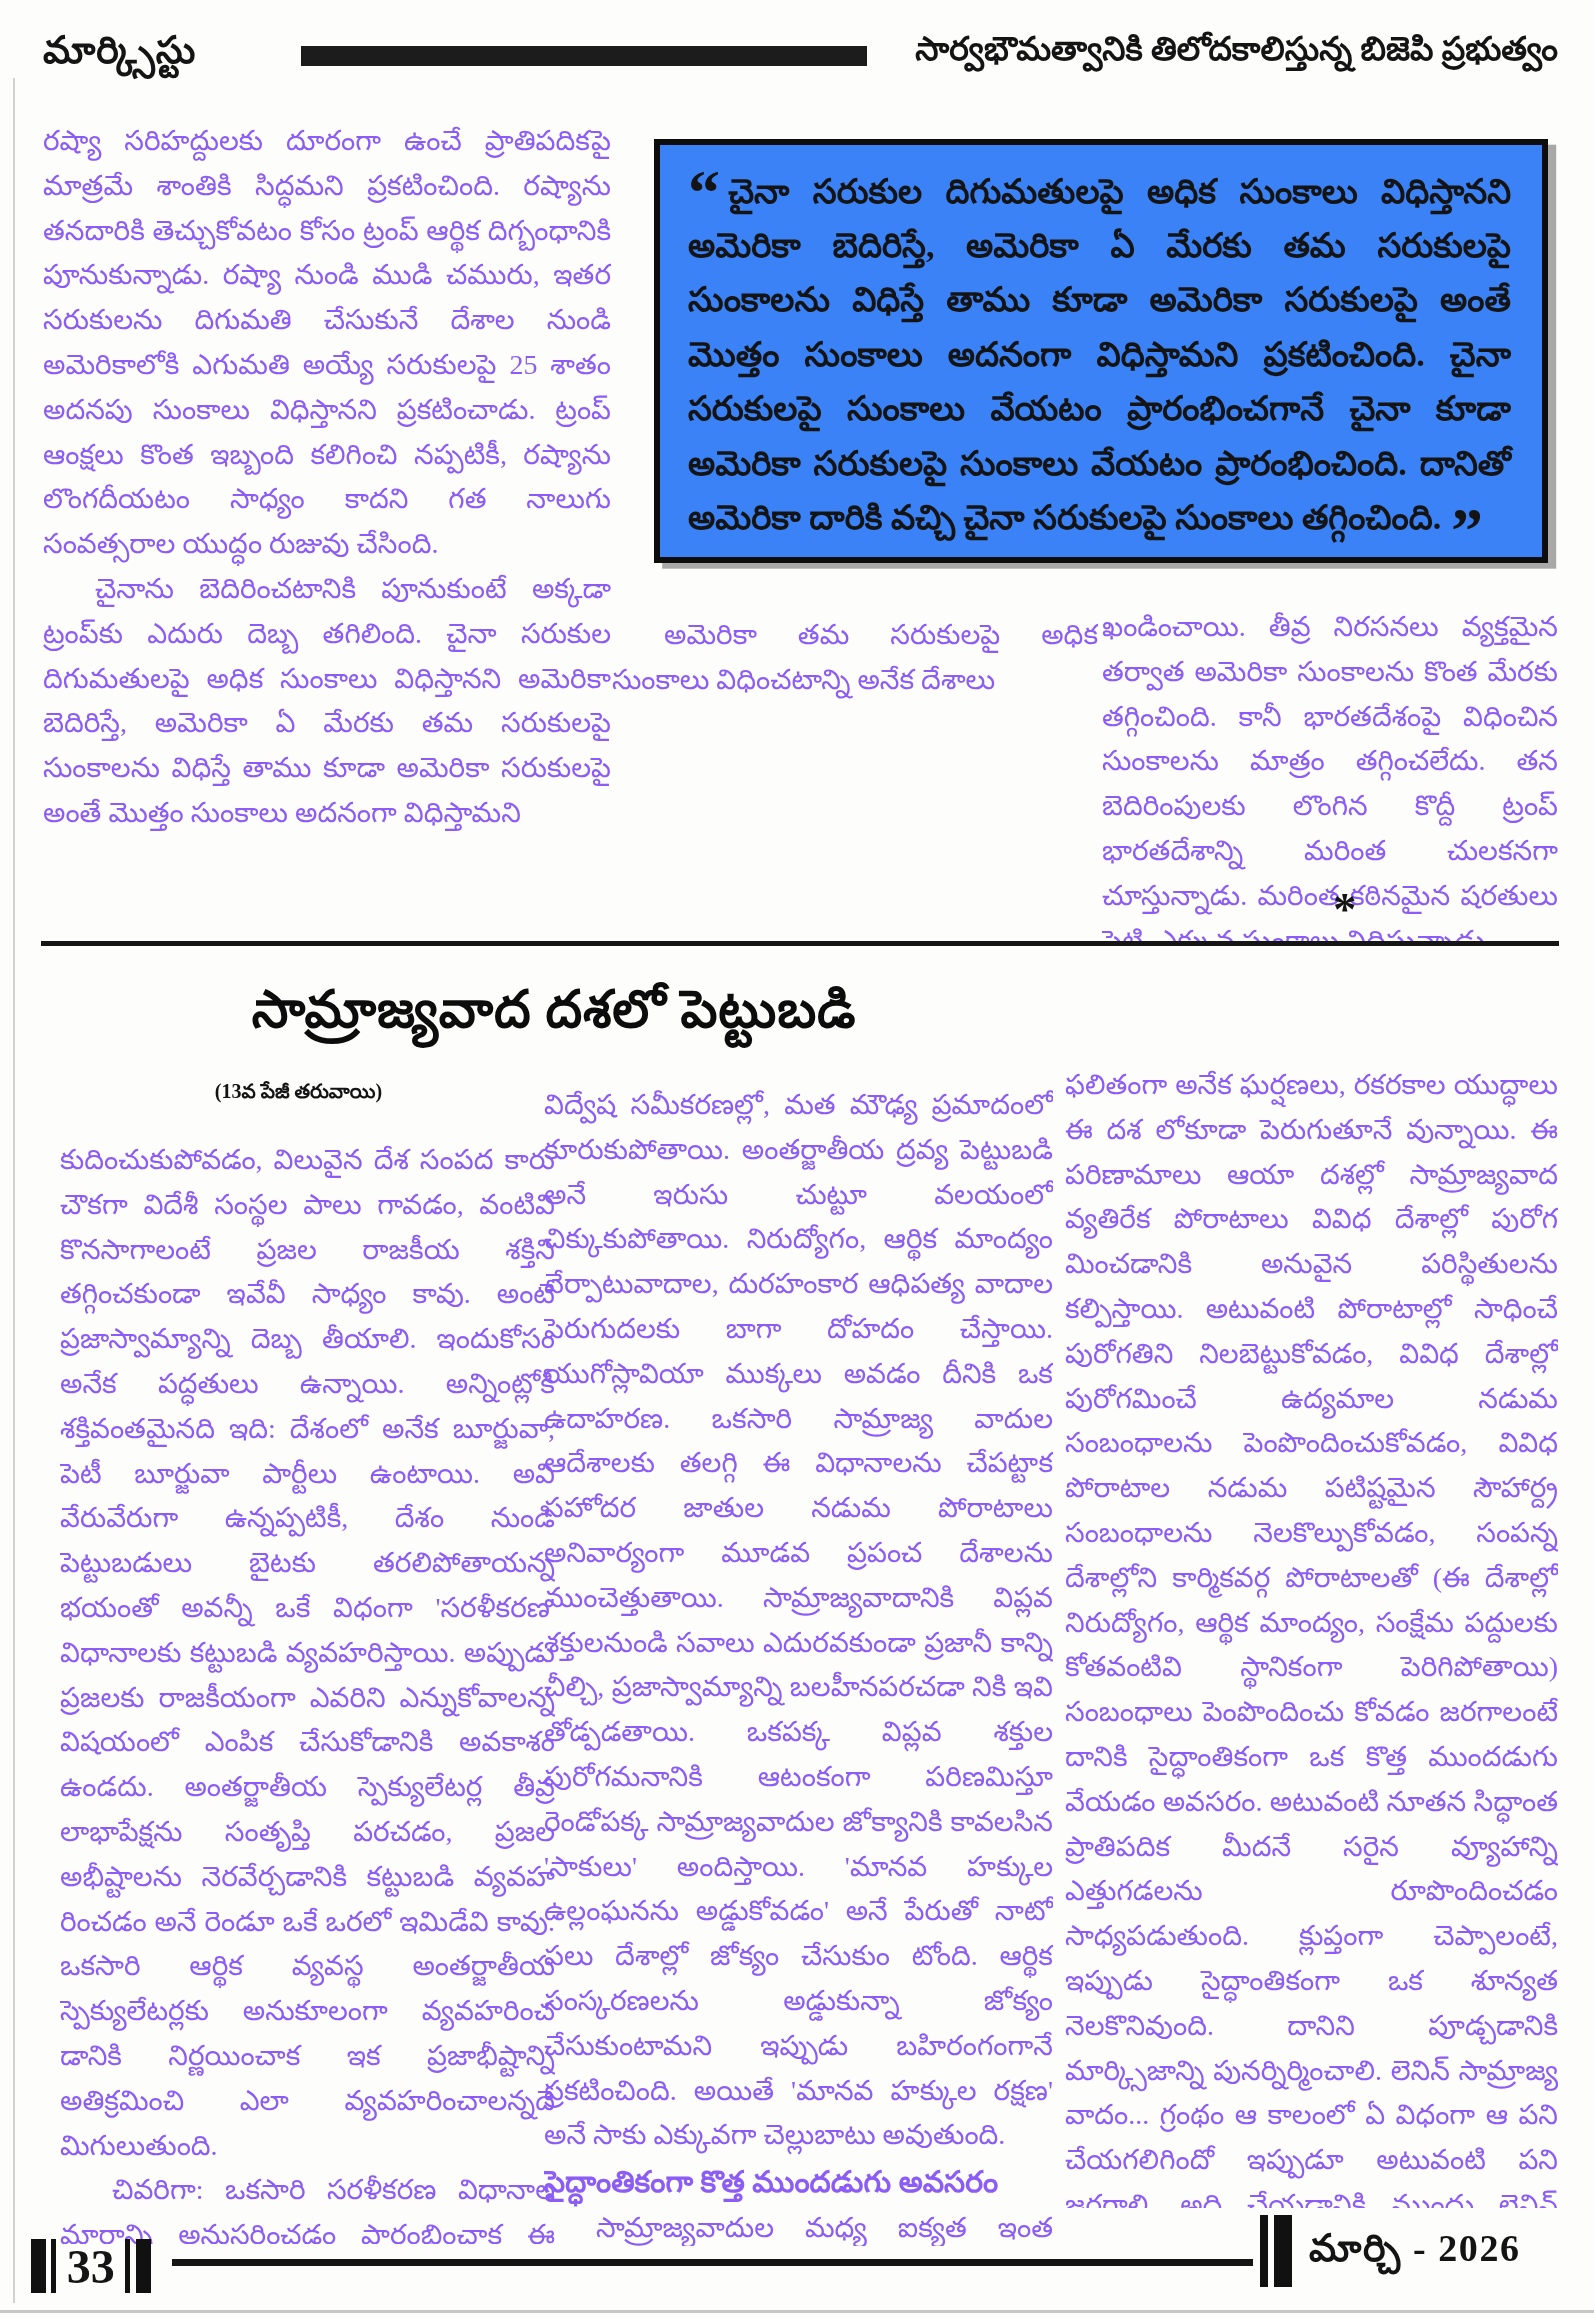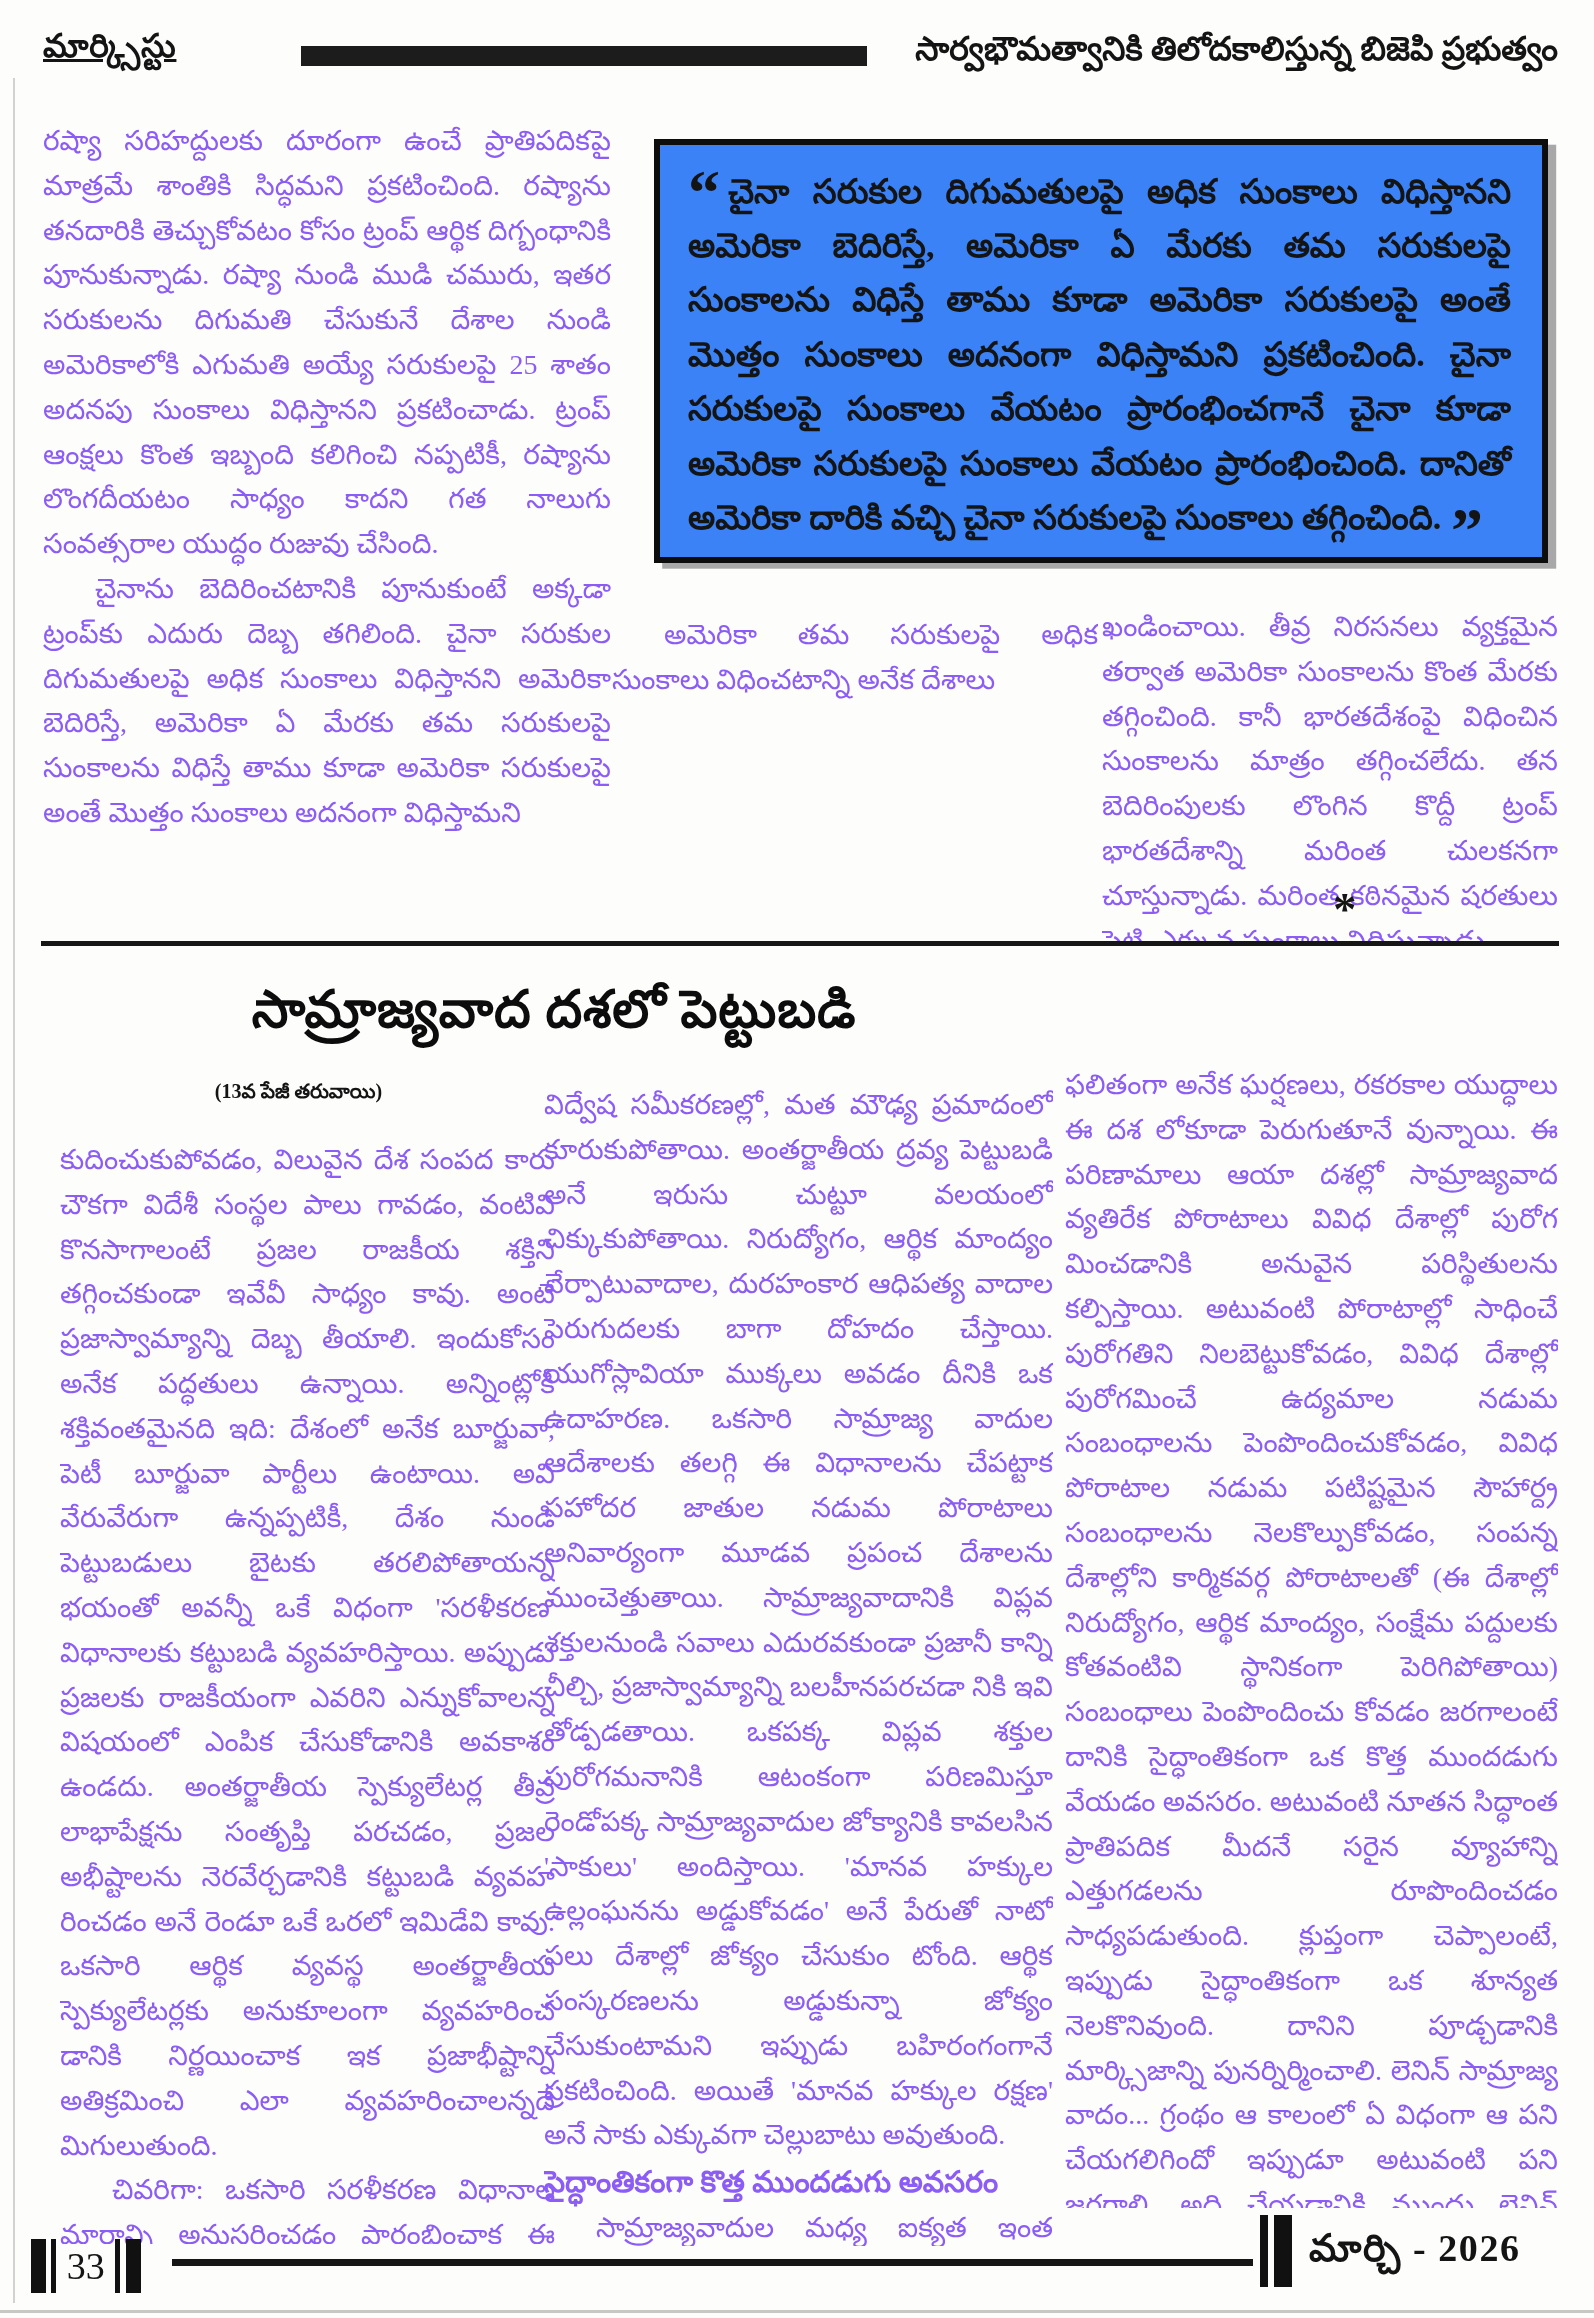--- a/index.html
+++ b/index.html
@@ -10,21 +10,21 @@
     color:#141414;
   }
   .abs{position:absolute;}
   .colbody{
     position:absolute; text-align:justify; overflow:hidden;
     font-size:28px; line-height:1.6; color:#8b5cf6;
     text-justify:inter-word;
   }
   .colbody p{margin:0;}
   .colbody p.ind{text-indent:52px;}
-  .magname{font-size:33px; font-weight:bold; letter-spacing:0.8px;text-decoration:underline;}
+  .magname{font-size:38px; font-weight:bold; letter-spacing:0.8px;}
   .toptitle{font-size:33px; font-weight:bold; text-align:right;}
   .hbar{background:#1c1c1c;}
   .quotebox{
     position:absolute; box-sizing:border-box;
     border:6.5px solid #0d0d0d; background:#3b82f6;
     box-shadow:8.2px 5.7px 0 #a8a8a8;
     padding:19.6px 31px 13px 28px;
     font-size:34px; font-weight:bold; line-height:1.6;
     text-align:justify; overflow:hidden;
   }
@@ -34,21 +34,21 @@
   .headline{
     position:absolute; text-align:center; font-weight:bold;
     font-size:52px; line-height:1.15; letter-spacing:0.8px; color:#0c0c0c;
   }
   .contnote{position:absolute; text-align:center; font-weight:bold; font-size:20px;}
   .subhead{font-weight:bold; font-size:30px; text-indent:0; margin:4.9px 0 3.3px 0;}
   .endmark{position:absolute; font-size:47px; font-weight:bold;}
   .pagenum-block{position:absolute; display:flex; align-items:center; gap:5.7px; height:54px;}
   .pagenum-block .b-thick{width:14.7px; height:54px; background:#111;}
   .pagenum-block .b-thin{width:4.9px; height:54px; background:#111;}
-  .pagenum{font-size:38px; font-weight:normal; padding:0 4.9px;}
+  .pagenum{font-size:48px; font-weight:bold; padding:0 4.9px;}
   .issue-bars{position:absolute; display:flex; gap:5.7px;}
   .issue-bars .ib1{width:8.2px; height:72px; background:#111;}
   .issue-bars .ib2{width:18px; height:72px; background:#111;}
   .issue{position:absolute; font-size:38px; font-weight:bold; letter-spacing:1.6px;}
   .edge-v{position:absolute; background:#d2d2cf;}
   .edge-b{position:absolute; background:#c7c7c4;}
 </style>
 </head>
 <body>
 

